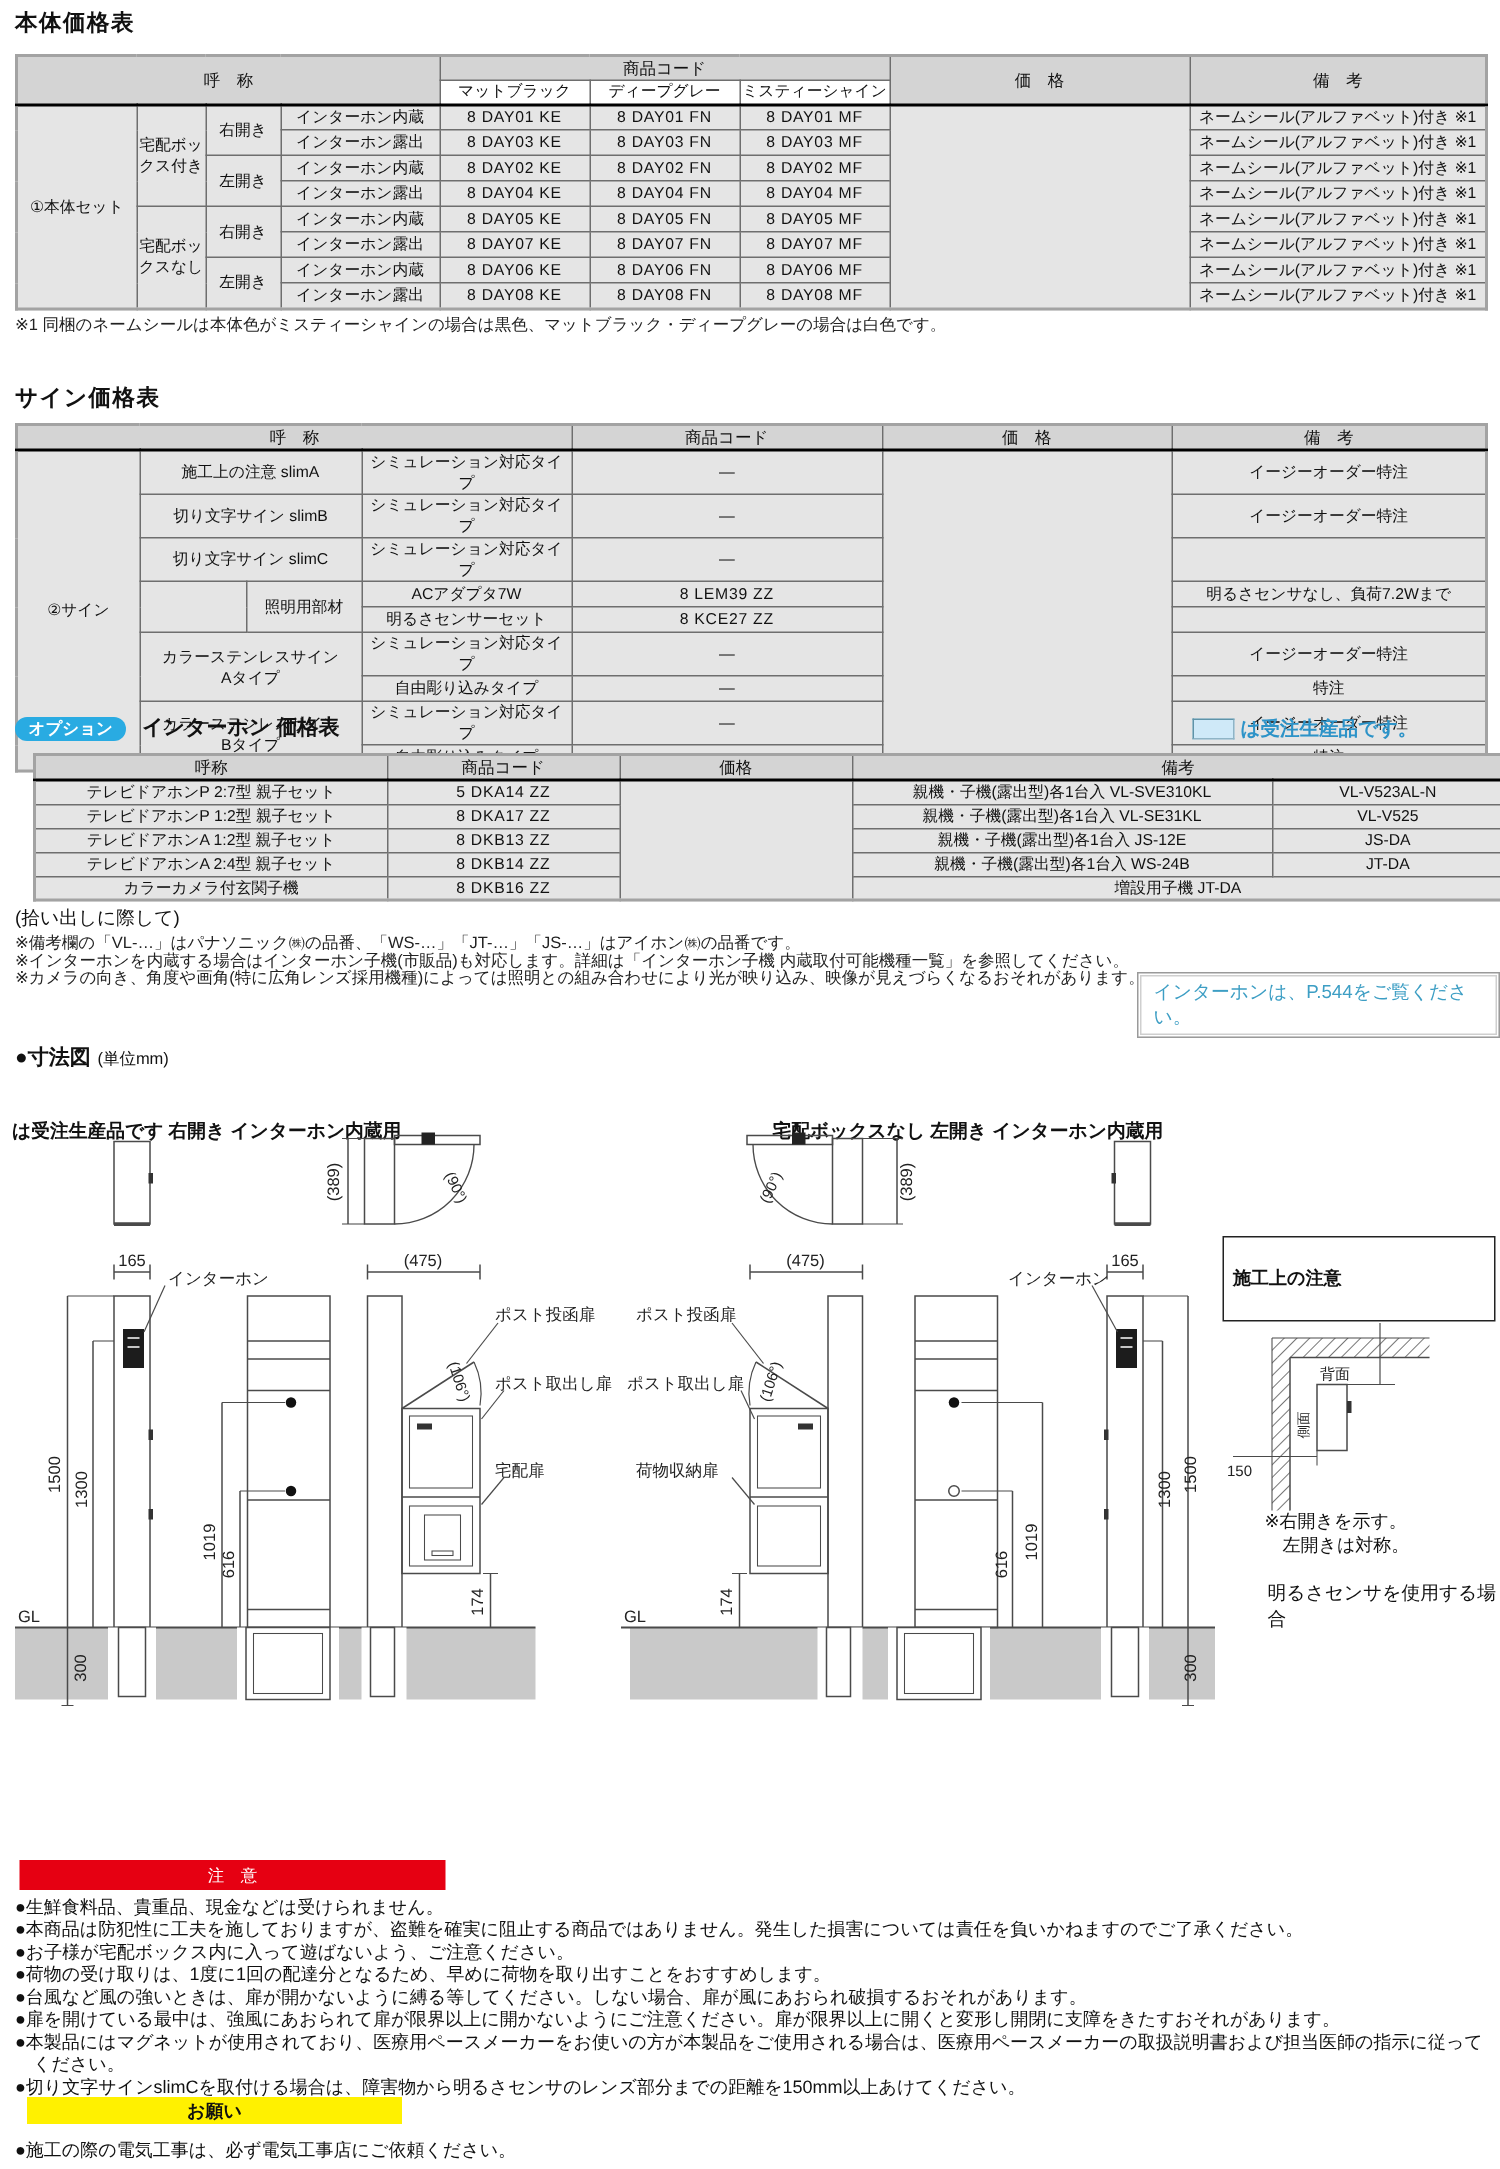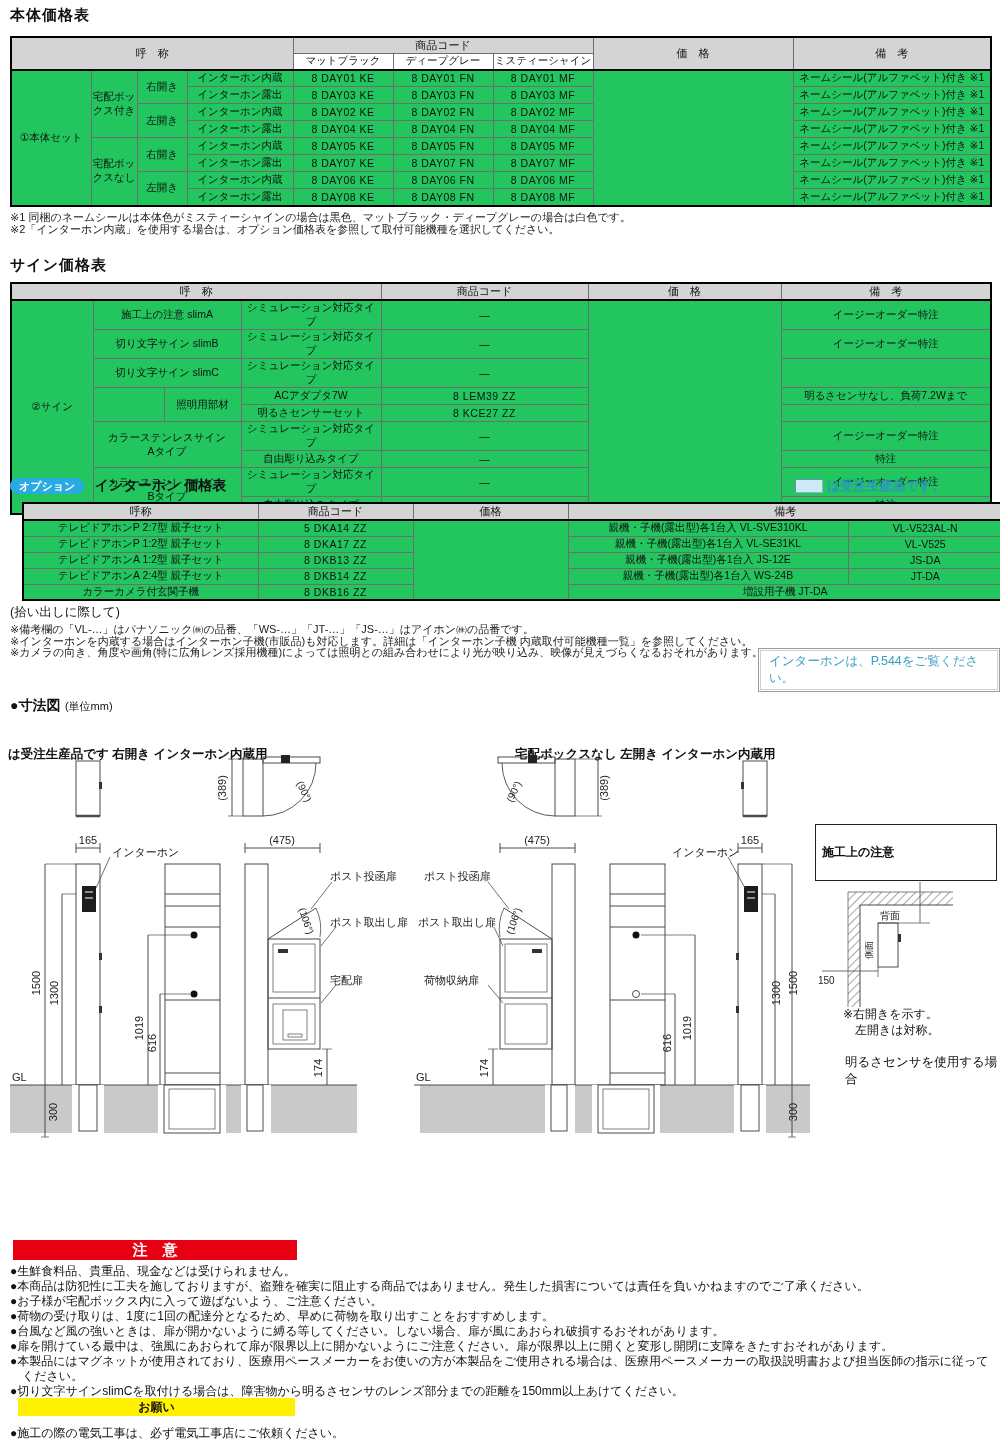--- a/index.html
+++ b/index.html
@@ -1,21 +1,21 @@
 <!DOCTYPE html>
 <html><head>
 <meta charset="utf-8">
 <style>
   html,body{margin:0;padding:0;background:#fff}
   #page{position:relative;width:1000px;height:1446px;background:#fff;
         font-family:"Liberation Sans","DejaVu Sans",sans-serif;color:#111;overflow:hidden}
   .abs{position:absolute}
   .sec-title{font-weight:bold;font-size:15px;letter-spacing:1px}
   .note{font-size:11px;line-height:12px;color:#222}
-  table.ptable{position:absolute;border-collapse:collapse;table-layout:fixed;border:2px solid #000000;background:#22c55e}
+  table.ptable{position:absolute;border-collapse:collapse;table-layout:fixed;border:2px solid #a3a3a3;background:#e5e5e5}
   table.ptable th,table.ptable td{border:1px solid #6e6e6e;font-size:10.5px;font-weight:normal;
         text-align:center;vertical-align:middle;padding:0 1px;overflow:hidden;white-space:normal}
   table.ptable thead{border-bottom:2px solid #000}
   table.ptable thead th{background:#d4d4d4;font-size:11px}
   table.ptable thead tr.whitehead th{background:#fff;font-size:10.5px}
   td.code{font-weight:bold;font-size:12px;letter-spacing:0.5px}
   td.small{font-size:10px}
   .t1 tbody tr{height:17px}
   .t2 tbody tr{height:17px}
   .t3 tbody tr{height:16px}
@@ -28,21 +28,21 @@
   .refbox{position:absolute;border:1px solid #9a9a9a;box-shadow:inset 0 0 0 1px #fff,inset 0 0 0 2px #cfcfcf;
           color:#3d9ec4;font-size:12.5px;padding:4px 10px;background:#fff}
   .dims-head{font-weight:bold;font-size:14px}
   .dims-unit{font-size:11px;font-weight:normal}
   .diagram-title{font-weight:bold;font-size:12.5px}
   .const-box{position:absolute;width:168px;border:1.5px solid #222;background:#fff;
              font-weight:bold;font-size:12px;padding:19px 6px}
   .mirror-note{position:absolute;font-size:12px;line-height:16px}
   .sensor-title{position:absolute;font-size:12.5px}
   .sensor-body{position:absolute;width:154px;font-size:12px;line-height:17px}
-  .banner-red{position:absolute;background:#e60012;color:#fff;font-weight:bold;font-size:15px;
+  .banner-red{position:absolute;background:#e60012;color:#fff;font-weight:normal;font-size:11px;
               display:flex;align-items:center;justify-content:center}
   .banner-yellow{position:absolute;background:#fff100;color:#111;font-weight:bold;font-size:12px;
               display:flex;align-items:center;justify-content:center}
   .bullets{position:absolute;font-size:12px;line-height:15px}
   .bullets div{padding-left:12px;text-indent:-12px}
   svg text{font-family:"Liberation Sans","DejaVu Sans",sans-serif;fill:#222}
   .dimtxt{font-size:11px}
   .dimtxt-s{font-size:10px}
 </style>
 </head>
@@ -139,21 +139,20 @@
         <td>インターホン露出</td>
         <td class="code">8 DAY08 KE</td>
         <td class="code">8 DAY08 FN</td>
         <td class="code">8 DAY08 MF</td>
         <td class="small">ネームシール(アルファベット)付き ※1</td>
       </tr>
     </tbody>
   </table>
 
   <div class="abs note" style="left:10px;top:211px">※1 同梱のネームシールは本体色がミスティーシャインの場合は黒色、マットブラック・ディープグレーの場合は白色です。</div>
-  <div class="abs note" style="left:10px;top:223px">※2「インターホン内蔵」を使用する場合は、オプション価格表を参照して取付可能機種を選択してください。</div>
 
   <div class="abs sec-title" style="left:10px;top:256px">サイン価格表</div>
 
   <table class="ptable t2" style="left:10px;top:282px;width:980px">
     <colgroup>
         <col style="width:82px">
         <col style="width:71px">
         <col style="width:77px">
         <col style="width:140px">
       <col style="width:207px">
@@ -534,18 +533,18 @@
     <div>●生鮮食料品、貴重品、現金などは受けられません。</div>
     <div>●本商品は防犯性に工夫を施しておりますが、盗難を確実に阻止する商品ではありません。発生した損害については責任を負いかねますのでご了承ください。</div>
     <div>●お子様が宅配ボックス内に入って遊ばないよう、ご注意ください。</div>
     <div>●荷物の受け取りは、1度に1回の配達分となるため、早めに荷物を取り出すことをおすすめします。</div>
     <div>●台風など風の強いときは、扉が開かないように縛る等してください。しない場合、扉が風にあおられ破損するおそれがあります。</div>
     <div>●扉を開けている最中は、強風にあおられて扉が限界以上に開かないようにご注意ください。扉が限界以上に開くと変形し開閉に支障をきたすおそれがあります。</div>
     <div>●本製品にはマグネットが使用されており、医療用ペースメーカーをお使いの方が本製品をご使用される場合は、医療用ペースメーカーの取扱説明書および担当医師の指示に従ってください。</div>
     <div>●切り文字サインslimCを取付ける場合は、障害物から明るさセンサのレンズ部分までの距離を150mm以上あけてください。</div>
   </div>
 
-  <div class="banner-yellow" style="left:18px;top:1398px;width:277px;height:18px">お願い</div>
+  <div class="banner-yellow" style="left:18px;top:1398px;width:250px;height:18px">お願い</div>
   <div class="bullets" style="left:10px;top:1426px;width:985px">
     <div>●施工の際の電気工事は、必ず電気工事店にご依頼ください。</div>
   </div>
 
 </div>
 
 </body></html>

